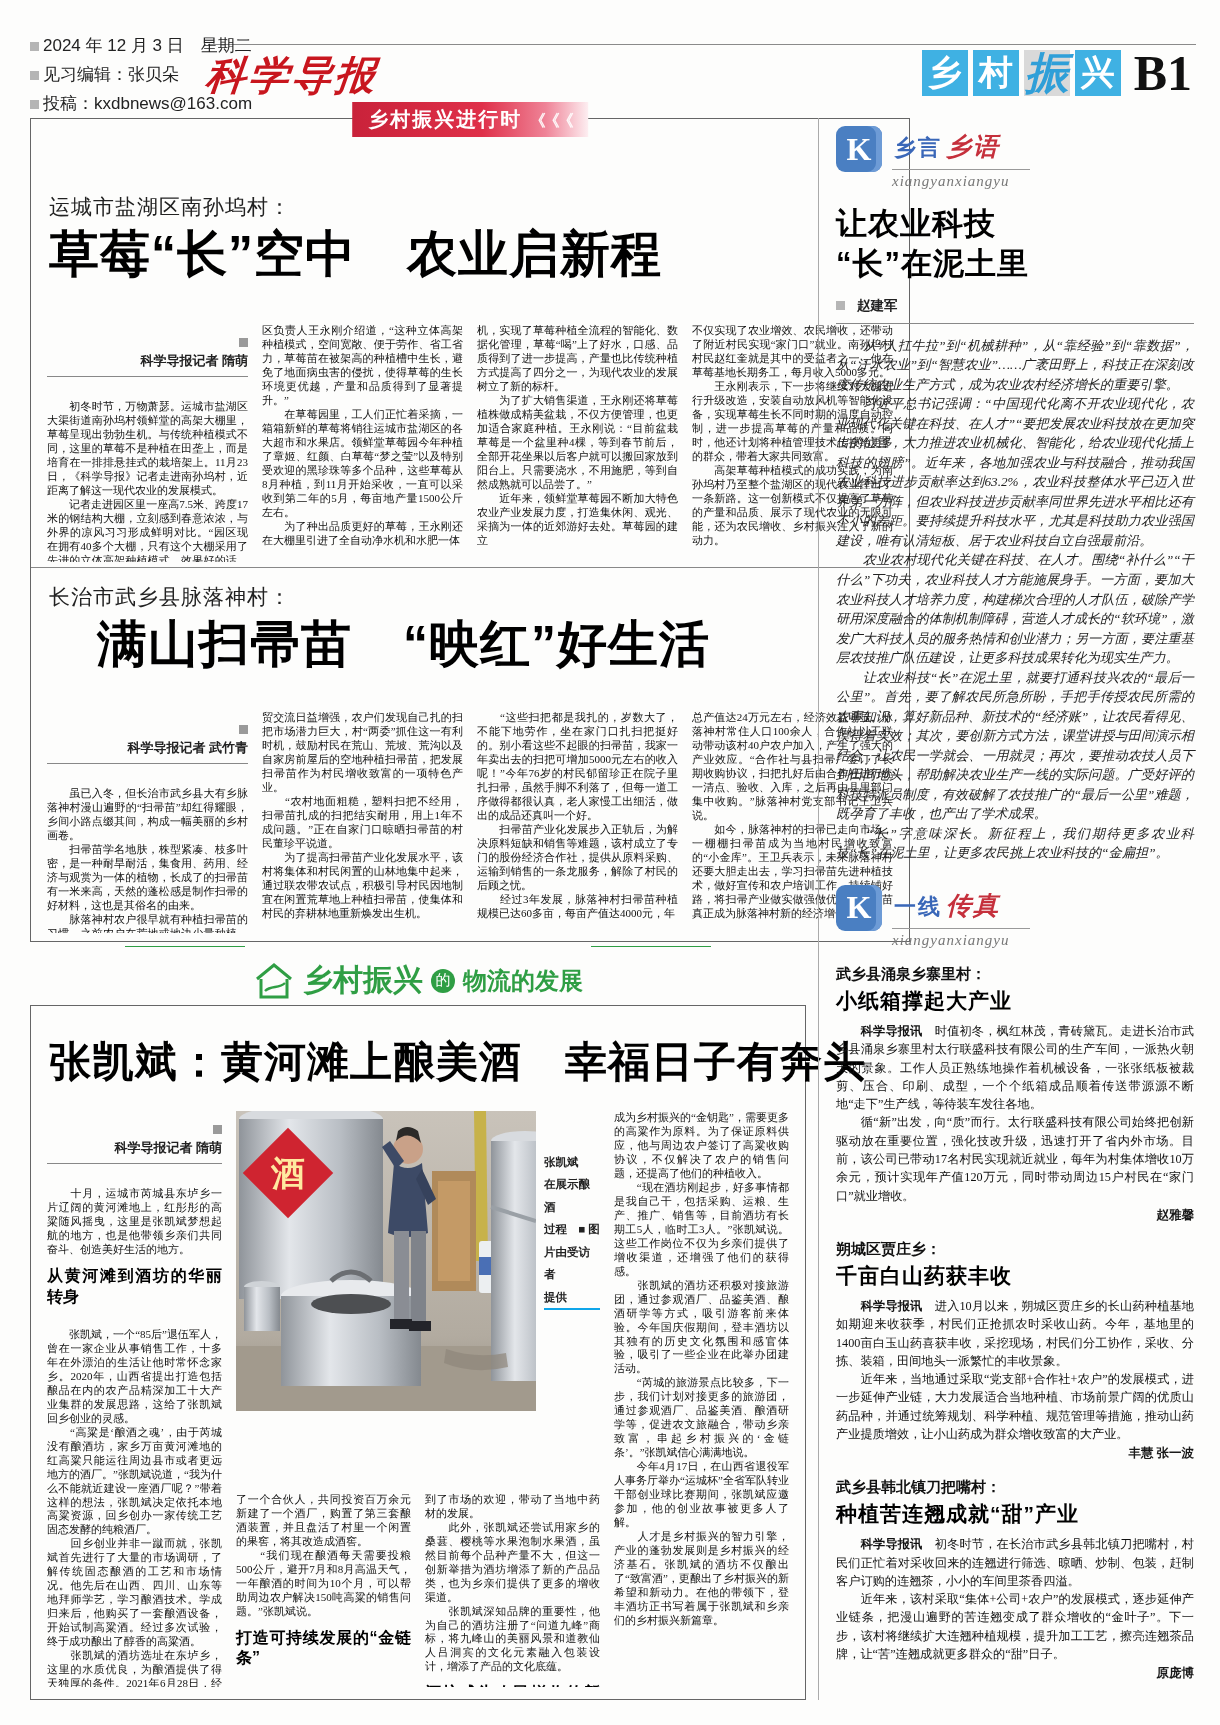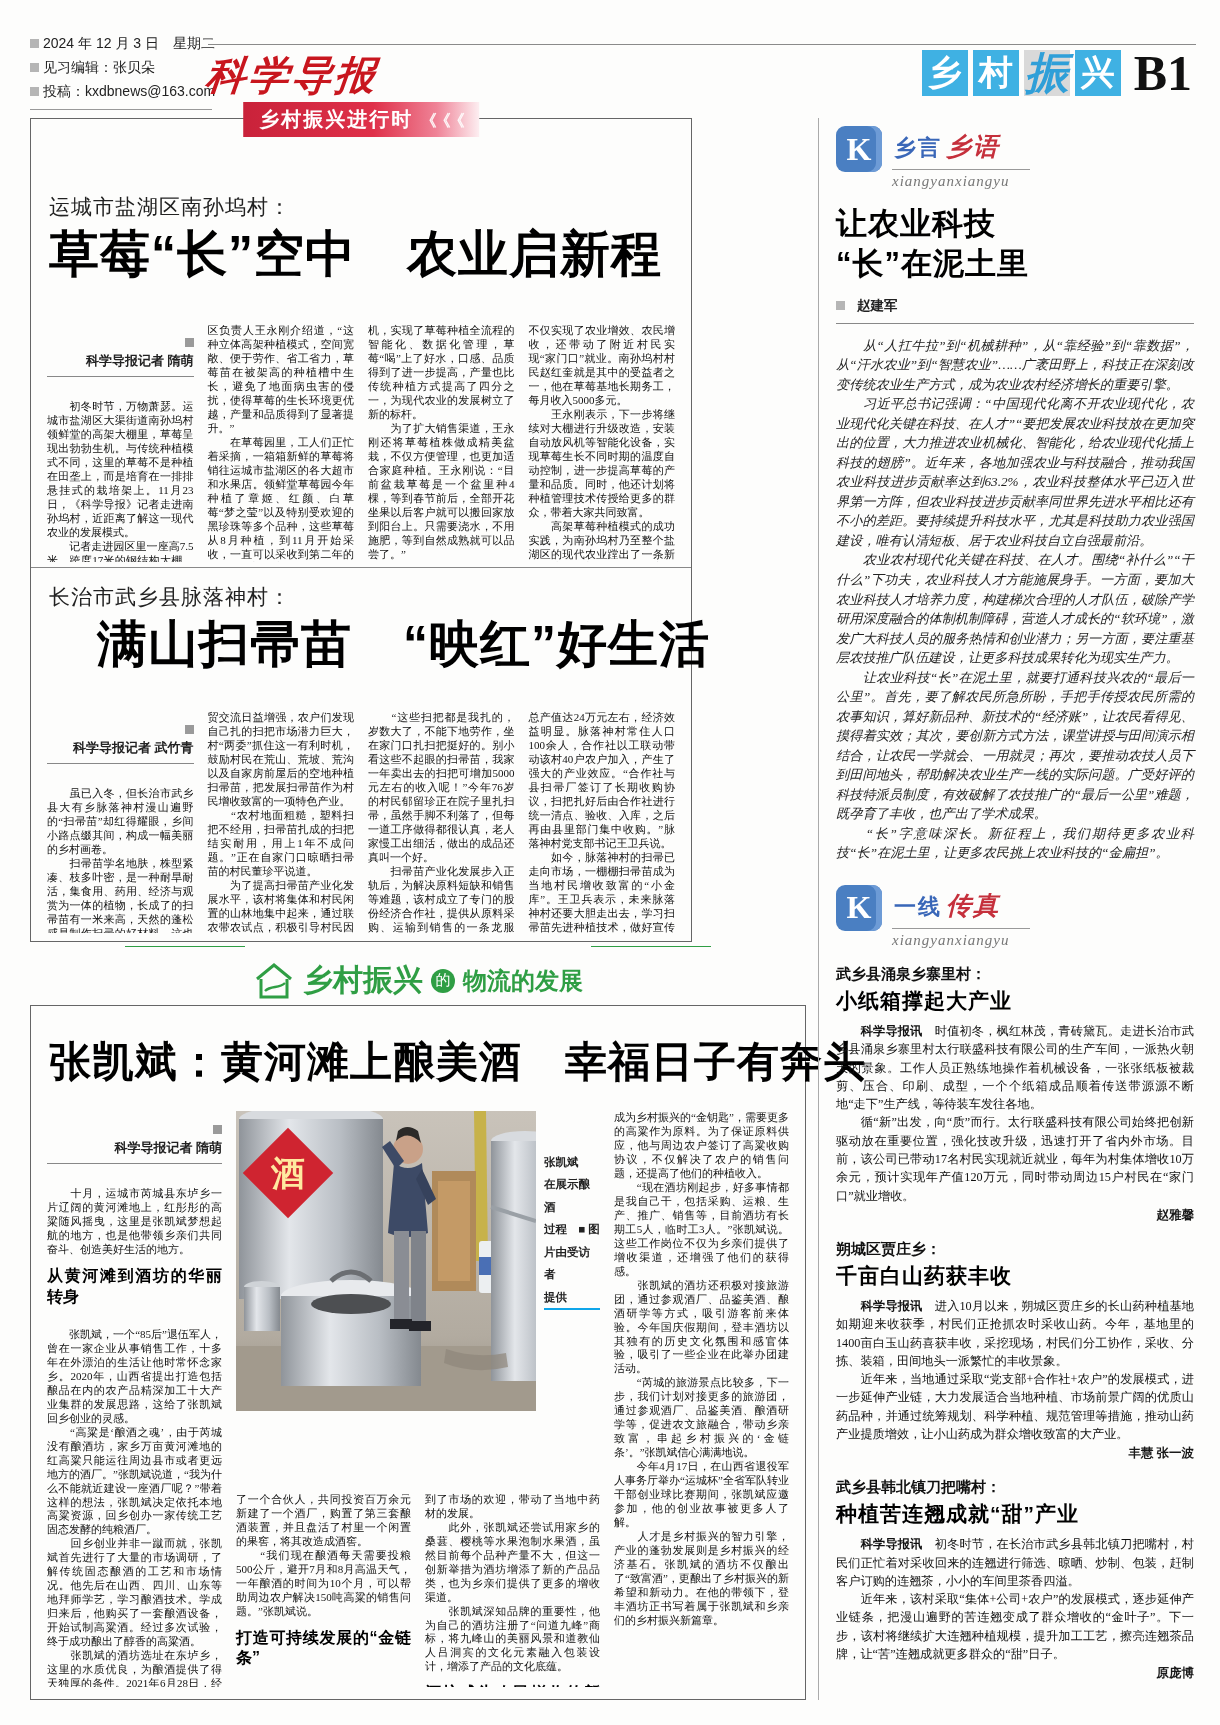--- a/index.html
+++ b/index.html
@@ -1,21 +1,21 @@
 <!DOCTYPE html>
 <html><head>
 <meta charset="utf-8">
 <style>
   * { margin:0; padding:0; box-sizing:border-box; }
   body { background:#e9e9e9; font-family:"Liberation Serif","DejaVu Serif",serif; }
   .page { position:relative; width:1220px; height:1725px; background:#fdfdfc; margin:0 auto; overflow:hidden; color:#1a1a1a; }
 
   
   .topline { position:absolute; left:208px; top:44px; width:988px; height:1px; background:#8a8a8a; }
-  .dateblock { position:absolute; left:30px; top:32px; width:182px; padding-bottom:6px; border-bottom:1px solid #999; font-family:"Liberation Sans","DejaVu Sans",sans-serif; font-size:14px; line-height:1.7; color:#222; }
+  .dateblock { position:absolute; left:30px; top:32px; width:182px; padding-bottom:6px; border-bottom:1px solid #999; font-family:"Liberation Sans","DejaVu Sans",sans-serif; font-size:17px; line-height:1.7; color:#222; }
   .dateblock .row { display:flex; align-items:center; gap:4px; white-space:nowrap; }
   .sqicon { display:inline-block; width:9px; height:9px; background:#b5b5b5; flex:0 0 auto; }
   .masthead { position:absolute; left:206px; top:48px; font-family:"Liberation Serif","DejaVu Serif",serif; font-style:italic; font-weight:bold; font-size:40px; color:#c8161e; letter-spacing:3px; transform:skewX(-6deg); }
   .brand { position:absolute; right:28px; top:50px; display:flex; align-items:flex-end; gap:5px; }
   .brand .sq { width:46px; height:46px; background:#3fb1e3; color:#fff; font-family:"Liberation Sans","DejaVu Sans",sans-serif; font-weight:900; font-size:34px; display:flex; align-items:center; justify-content:center; }
   .brand .sq.script { background:#d9d9d9; color:#2f9fd8; font-family:"Liberation Serif","DejaVu Serif",serif; font-style:italic; font-size:44px; overflow:visible; }
   .brand .pageno { font-family:"Liberation Serif","DejaVu Serif",serif; font-weight:bold; font-size:50px; color:#111; line-height:0.9; margin-left:8px; }
 
   
   .abox { position:absolute; border:1px solid #666; background:#fdfdfc; }
@@ -82,21 +82,21 @@
   </div>
   <div class="masthead">科学导报</div>
   <div class="brand">
     <span class="sq">乡</span>
     <span class="sq">村</span>
     <span class="sq script">振</span>
     <span class="sq">兴</span>
     <span class="pageno">B1</span>
   </div>
 
-  <div class="abox" style="left:30px; top:118px; width:662px; height:824px;">
+  <div class="abox" style="left:30px; top:118px; width:880px; height:824px;">
     <div class="banner1"><span>乡村振兴进行时</span> <span class="chev">《《《</span></div>
 
     <div class="kicker" style="left:18px; top:74px;">运城市盐湖区南孙坞村：</div>
     <div class="bigtitle" style="left:18px; top:102px; font-size:50px;">草莓“长”空中　农业启新程</div>
 
     <div class="cols" style="left:16px; right:16px; top:205px; height:238px;">
       <div class="col">
         <div class="byline"><span class="sqicon"></span><span>科学导报记者 隋萌</span></div>
         <span>　　初冬时节，万物萧瑟。运城市盐湖区大渠街道南孙坞村领鲜堂的高架大棚里，草莓呈现出勃勃生机。与传统种植模式不同，这里的草莓不是种植在田垄上，而是培育在一排排悬挂式的栽培架上。11月23日，《科学导报》记者走进南孙坞村，近距离了解这一现代农业的发展模式。
 　　记者走进园区里一座高7.5米、跨度17米的钢结构大棚，立刻感到春意浓浓，与外界的凉风习习形成鲜明对比。“园区现在拥有40多个大棚，只有这个大棚采用了先进的立体高架种植模式，效果好的话，接下来准备把其他大棚都改成这种模式。”园</span>

